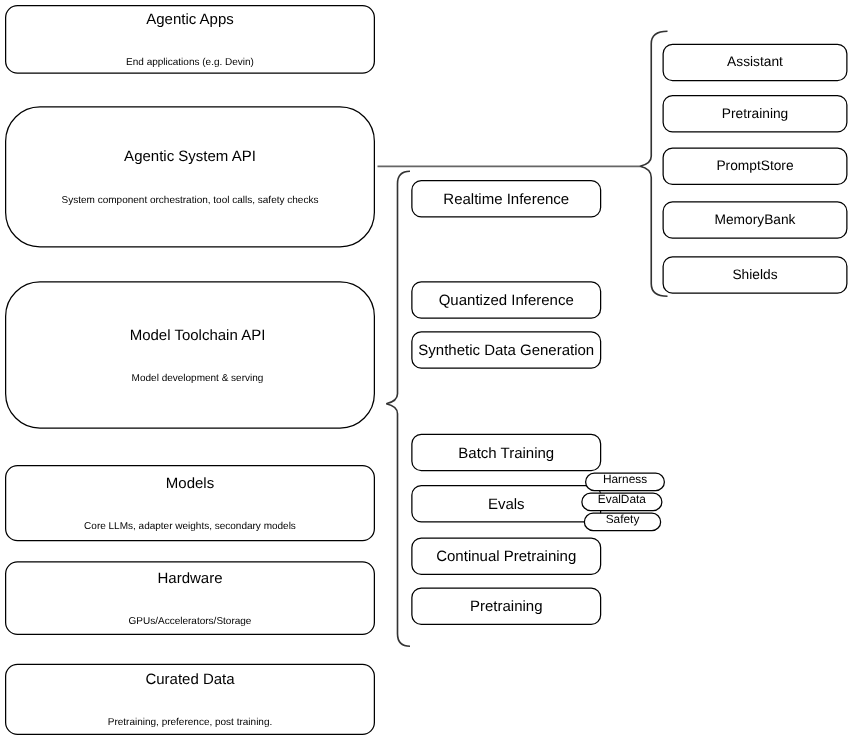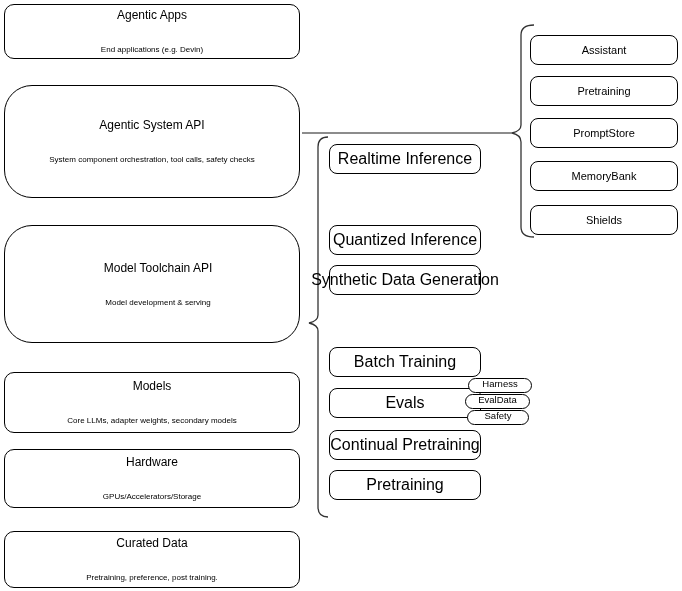--- a/index.html
+++ b/index.html
@@ -59,21 +59,21 @@
   #lbox-2 { top: 225px; height: 118px; padding-left: 24px; }
   #lbox-3 { top: 372px; height: 61px;  }
   #lbox-4 { top: 449px; height: 59px;  }
   #lbox-5 { top: 531px; height: 57px;  }
   
   .mbox {
     left: 329px;
     width: 152px;
     height: 30px;
     border-radius: 8px;
-    font-size: 16px;
+    font-size: 12px;
     white-space: nowrap;
   }
   #mbox-0 { top: 144px; }
   #mbox-1 { top: 184px; }
   #mbox-2 { top: 225px; }
   #mbox-3 { top: 265px; }
   #mbox-4 { top: 306px; }
   #mbox-5 { top: 347px; }
   #mbox-6 { top: 388px; }
   #mbox-7 { top: 430px; }

